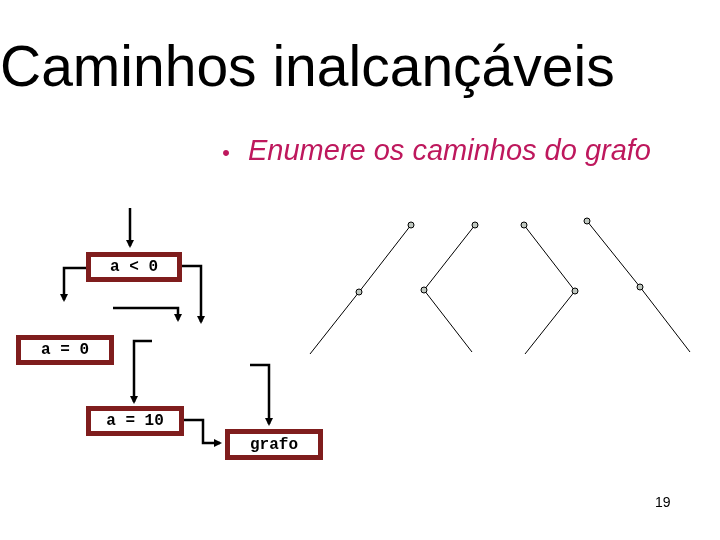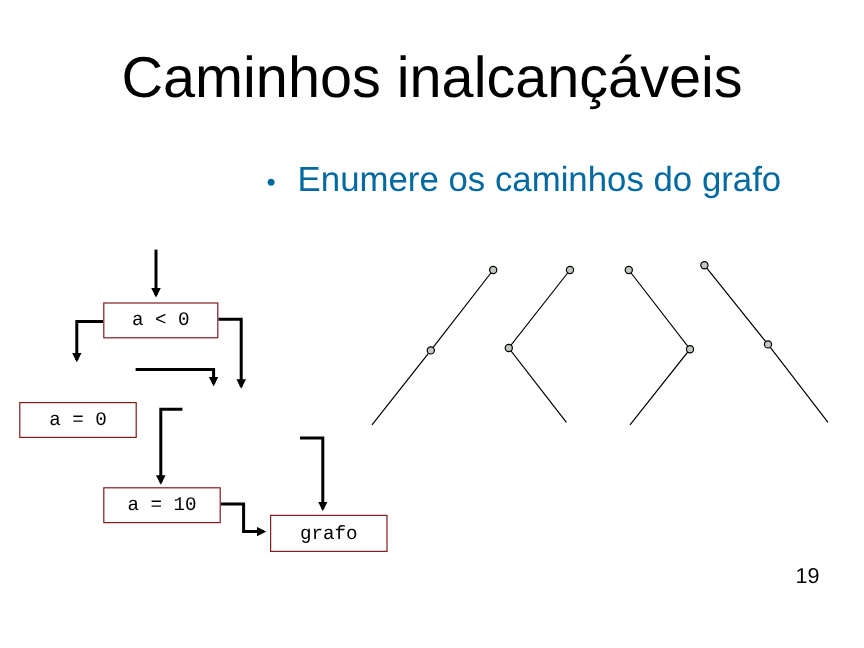--- a/index.html
+++ b/index.html
@@ -1,39 +1,39 @@
 <!DOCTYPE html>
 <html><head>
   <meta charset="utf-8">
   <style>
     html, body { margin: 0; padding: 0; background: #ffffff; }
     body { width: 720px; height: 540px; position: relative; overflow: hidden; }
     .slide { position: absolute; left: 0; top: 0; width: 720px; height: 540px; background: #ffffff; }
     .title {
-      position: absolute; left: 0; top: 38px; width: 720px; text-align: center;
-      font-family: "Liberation Sans", sans-serif; font-size: 48px; color: #000000;
+      position: absolute; left: 0; top: 38px; width: 720px; 
+      font-family: "Liberation Sans", sans-serif; font-size: 57px; color: #000000;
       line-height: 56px;
     }
     .bullet {
       position: absolute; left: 222px; top: 132px;
-      font-family: "Liberation Sans", sans-serif; font-size: 29px; color: #0369a1;
-      line-height: 36px; white-space: nowrap;
+      font-family: "Liberation Sans", sans-serif; font-size: 29px; color: #be185d;
+      line-height: 36px; white-space: nowrap; font-style: italic;
     }
     .bullet .dot { display: inline-block; width: 26px; font-size: 22px; }
     svg.lines { position: absolute; left: 0; top: 0; width: 720px; height: 540px; }
     .box {
-      position: absolute; box-sizing: border-box; border: 1px solid #7f1d1d;
+      position: absolute; box-sizing: border-box; border: 5px solid #7f1d1d;
       background: #ffffff;
-      font-family: "Liberation Mono", monospace; font-weight: normal; font-size: 16px;
+      font-family: "Liberation Mono", monospace; font-weight: bold; font-size: 16px;
       color: #000; display: flex; align-items: center; justify-content: center;
       white-space: pre;
     }
     .page-num {
-      position: absolute; left: 655px; top: 470px; width: 28px; text-align: right;
-      font-family: "Liberation Sans", sans-serif; font-size: 18px; color: #000;
+      position: absolute; left: 655px; top: 494px; width: 28px; text-align: left;
+      font-family: "Liberation Sans", sans-serif; font-size: 14px; color: #000;
     }
   </style>
 </head>
 <body>
 
 <div class="slide">
 
   <div class="title">Caminhos inalcançáveis</div>
 
   <div class="bullet">

